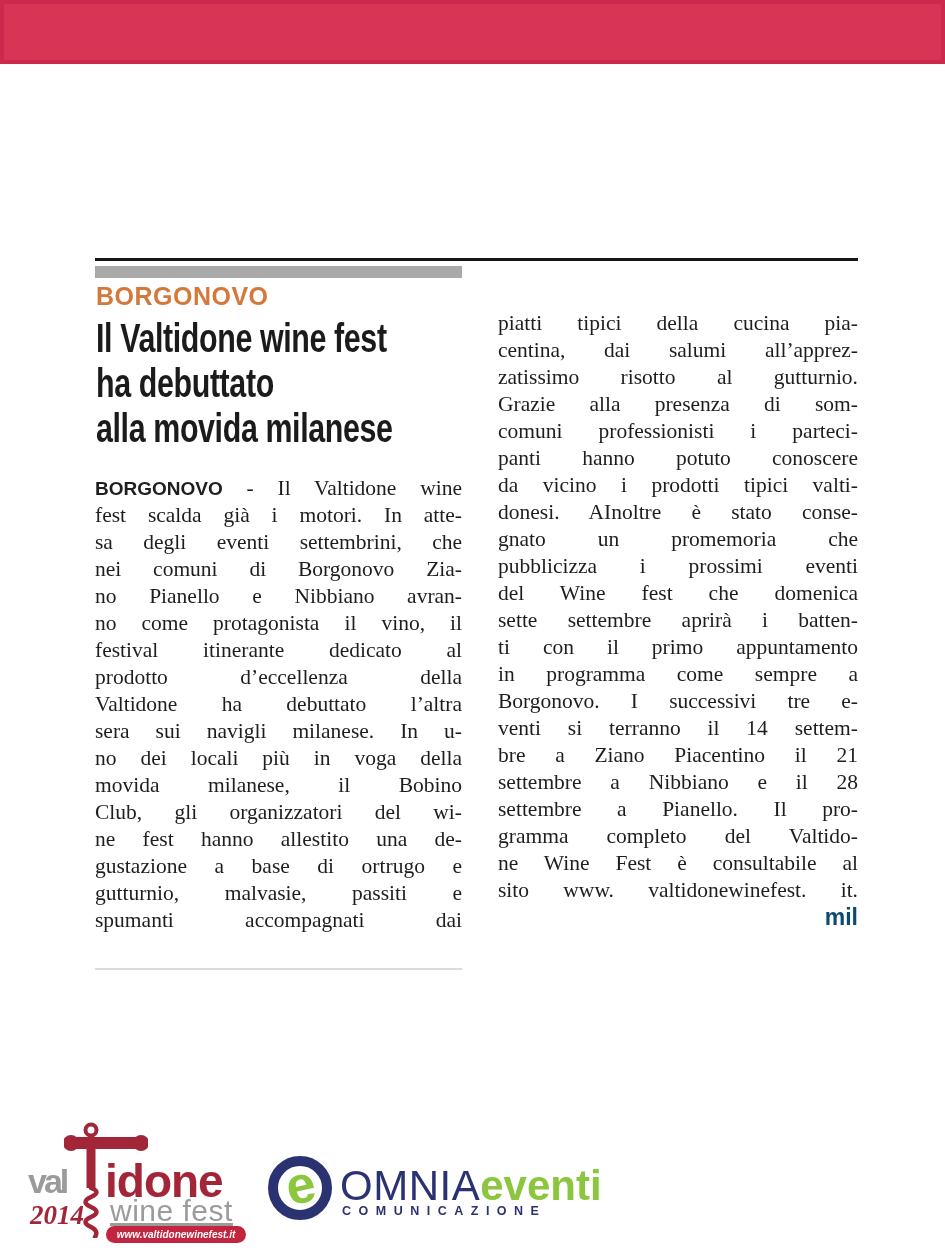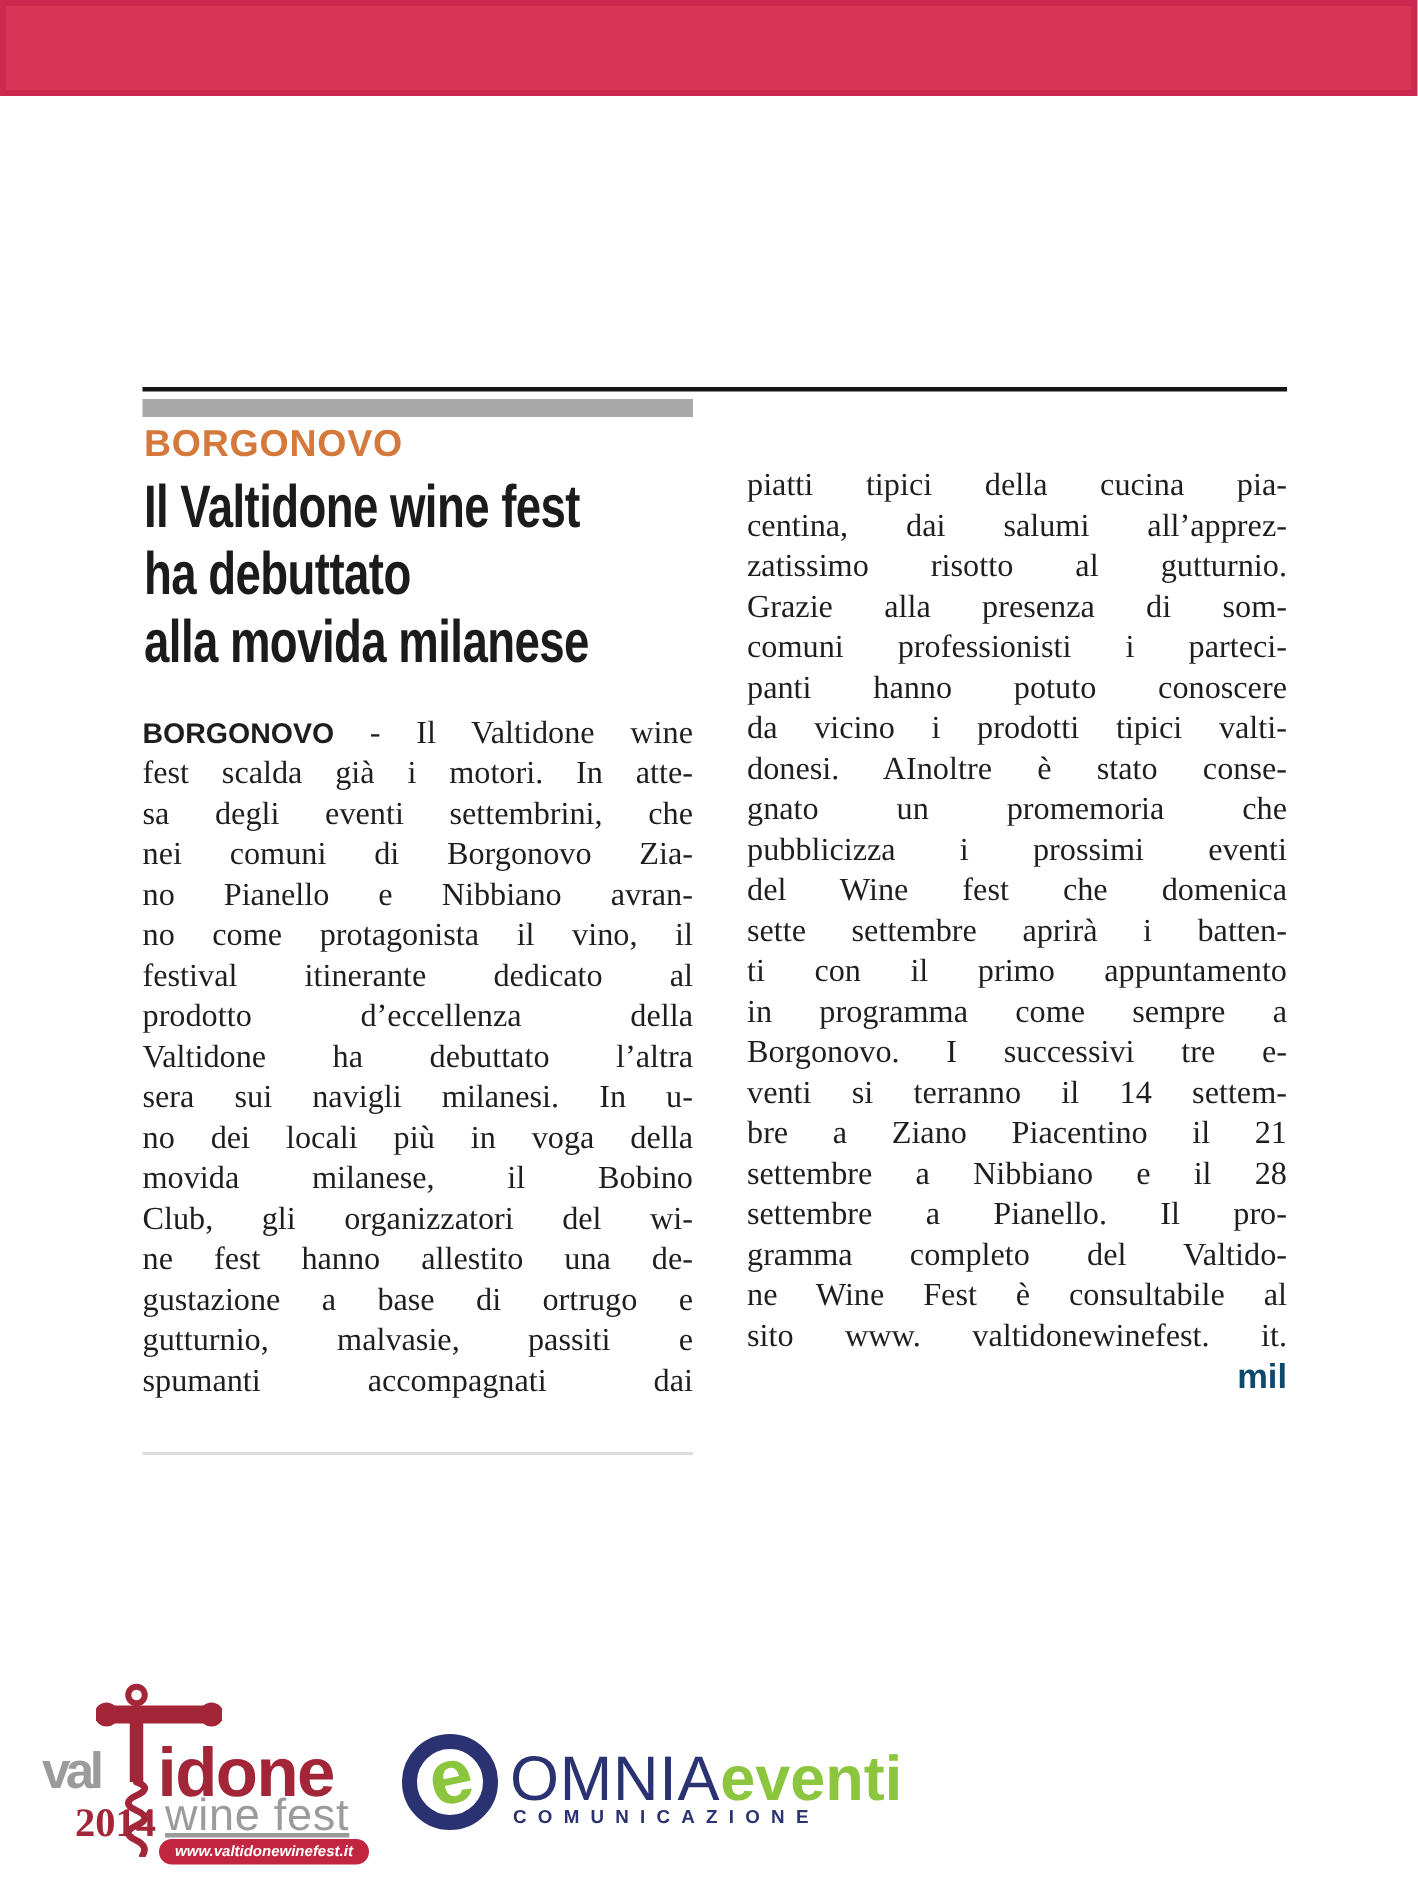--- a/index.html
+++ b/index.html
@@ -45,21 +45,21 @@
   .vt-val {
     position:absolute; left:0; top:40px; font-family:"Liberation Sans",sans-serif;
     font-weight:bold; font-size:34px; line-height:46px; color:var(--vt-gray,#9b9b9b); letter-spacing:-3px;
   }
   .vt-idone {
     position:absolute; left:77px; top:40px; font-family:"Liberation Sans",sans-serif;
     font-weight:bold; font-size:46px; line-height:46px; color:var(--vt-red,#a22638); letter-spacing:-1px;
   }
   .vt-year {
     position:absolute; left:2px; top:82px; font-family:"Liberation Serif",serif;
-    font-weight:bold; font-size:27px; color:var(--vt-red,#a22638);margin-left:20px;
+    font-style:italic; font-weight:bold; font-size:27px; color:var(--vt-red,#a22638);
   }
   .vt-sub {
     position:absolute; left:82px; top:76px; font-family:"Liberation Sans",sans-serif;
     font-size:30px; color:var(--vt-gray,#9b9b9b); letter-spacing:0.5px;text-decoration:underline;
   }
   .vt-pill {
     position:absolute; left:78px; top:108px; width:140px; height:17px; border-radius:9px;
     background:var(--vt-pill,#c2253f); color:#ffffff; text-align:center; line-height:17px;
     font-family:"Liberation Sans",sans-serif; font-style:italic; font-weight:bold; font-size:10px;
   }
@@ -104,21 +104,21 @@
       <div class="bline"><span class="lead">BORGONOVO</span><span> - Il Valtidone wine</span></div>
       <div>
           <div class="bline">fest scalda già i motori. In atte-</div>
           <div class="bline">sa degli eventi settembrini, che</div>
           <div class="bline">nei comuni di Borgonovo Zia-</div>
           <div class="bline">no Pianello e Nibbiano avran-</div>
           <div class="bline">no come protagonista il vino, il</div>
           <div class="bline">festival itinerante dedicato al</div>
           <div class="bline">prodotto d’eccellenza della</div>
           <div class="bline">Valtidone ha debuttato l’altra</div>
-          <div class="bline">sera sui navigli milanesi. In u-</div>
+          <div class="bline">sera sui navigli milanese. In u-</div>
           <div class="bline">no dei locali più in voga della</div>
           <div class="bline">movida milanese, il Bobino</div>
           <div class="bline">Club, gli organizzatori del wi-</div>
           <div class="bline">ne fest hanno allestito una de-</div>
           <div class="bline">gustazione a base di ortrugo e</div>
           <div class="bline">gutturnio, malvasie, passiti e</div>
           <div class="bline">spumanti accompagnati dai</div>
         </div>
     </div>
 

